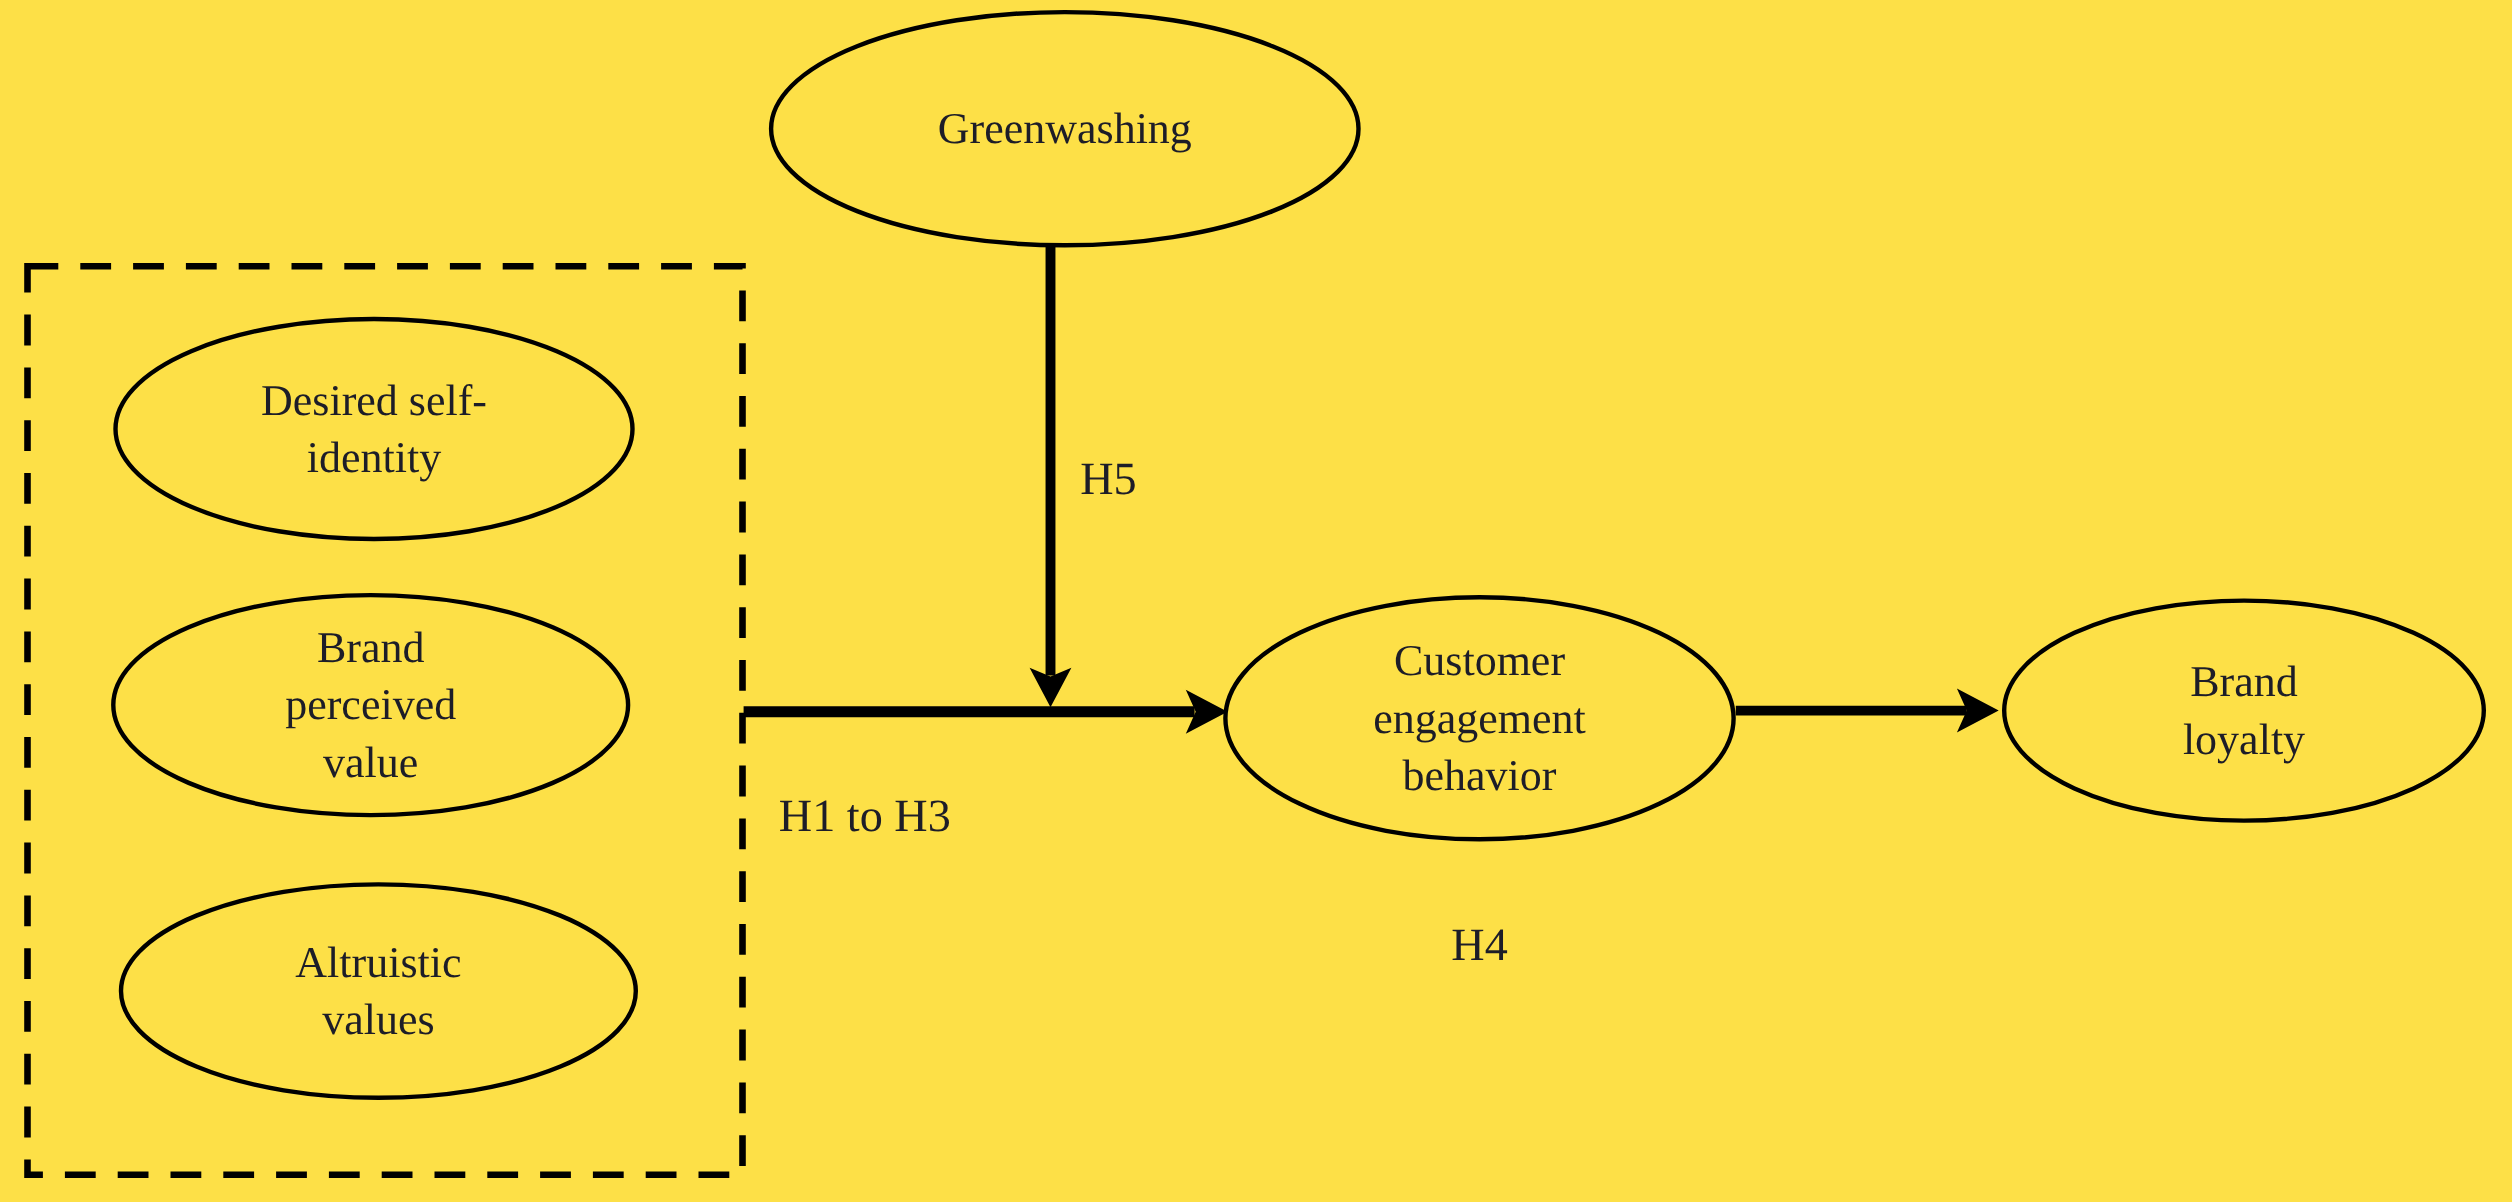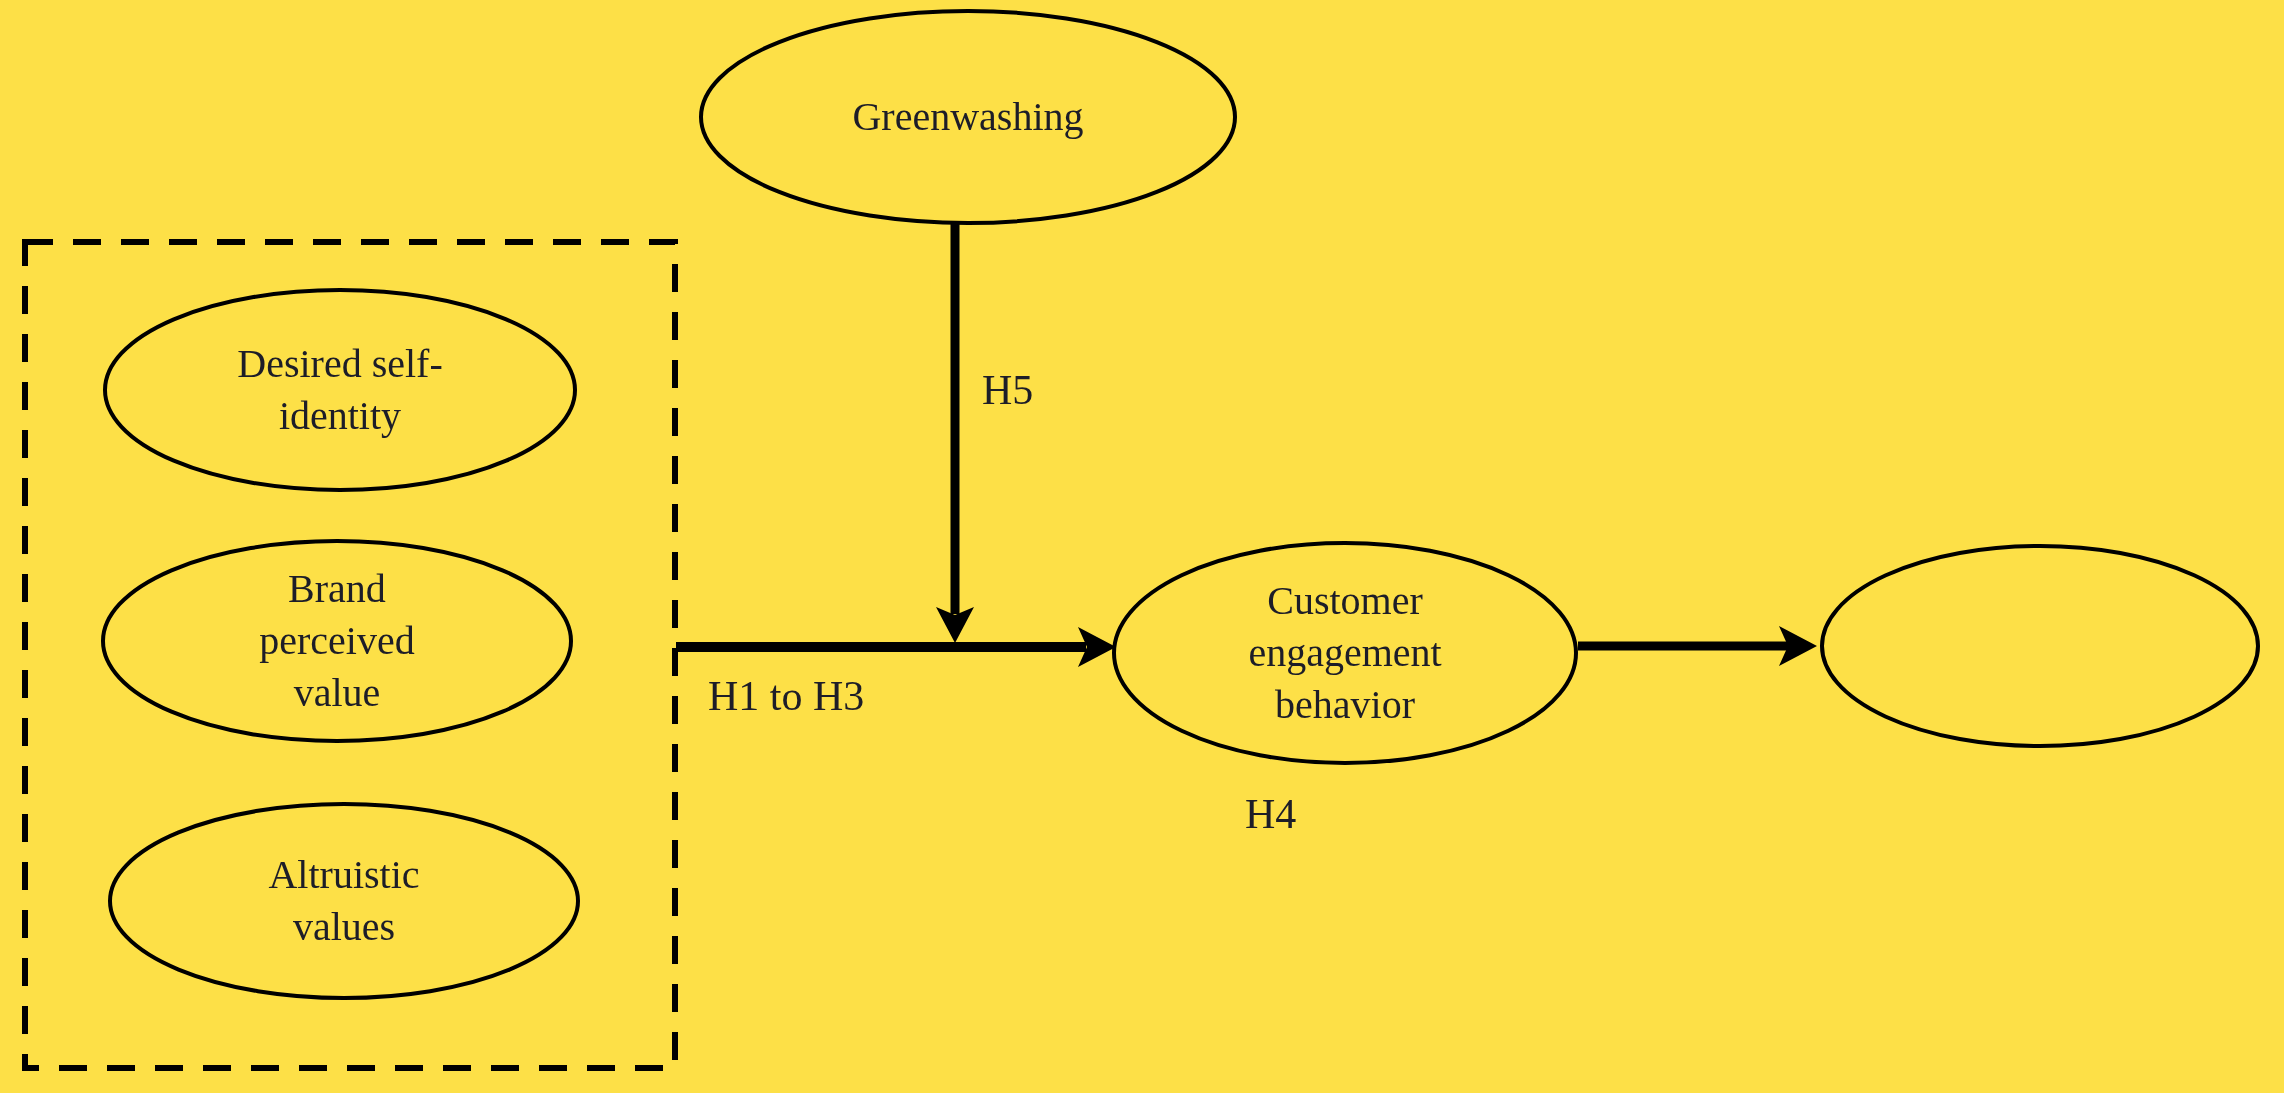--- a/index.html
+++ b/index.html
@@ -41,23 +41,24 @@
   .w-altruistic   .txt { max-width: 250px; }
   .w-customer     .txt { max-width: 300px; }
   .w-brand        .txt { max-width: 205px; }
 
   .edge-label {
     position: absolute;
     font-size: 42px;
     line-height: 1.15;
     color: #1d1d28;
     white-space: nowrap;
+    margin-top: 46px;
   }
   .edge-label.centered {
-    text-align: left;
+    text-align: center;
   }
 </style>
 </head>
 <body>
 
 <div class="canvas">
 
   <svg class="layer" width="2284" height="1093" viewBox="0 0 2284 1093">
 
     <rect x="25" y="242" width="650" height="826" fill="none" stroke="#000000" stroke-width="6" stroke-dasharray="28 20"></rect>
@@ -92,20 +93,23 @@
   </div>
 
   <div class="node-label w-customer" style="left:1114px; top:543px; width:462px; height:220px;">
     <span class="txt">Customer engagement behavior</span>
   </div>
 
   <div class="node-label w-altruistic" style="left:110px; top:804px; width:468px; height:194px;">
     <span class="txt">Altruistic values</span>
   </div>
 
+  <div class="node-label w-brand" style="left:1822px; top:546px; width:436px; height:200px;">
+    <span class="txt">Brand loyalty</span>
+  </div>
 
   <div class="edge-label" style="left:708px; top:672px;">H1 to H3</div>
 
   <div class="edge-label" style="left:982px; top:366px;">H5</div>
 
   <div class="edge-label centered" style="left:1245px; top:790px; width:200px;">H4</div>
 
 </div>
 
 </body></html>

